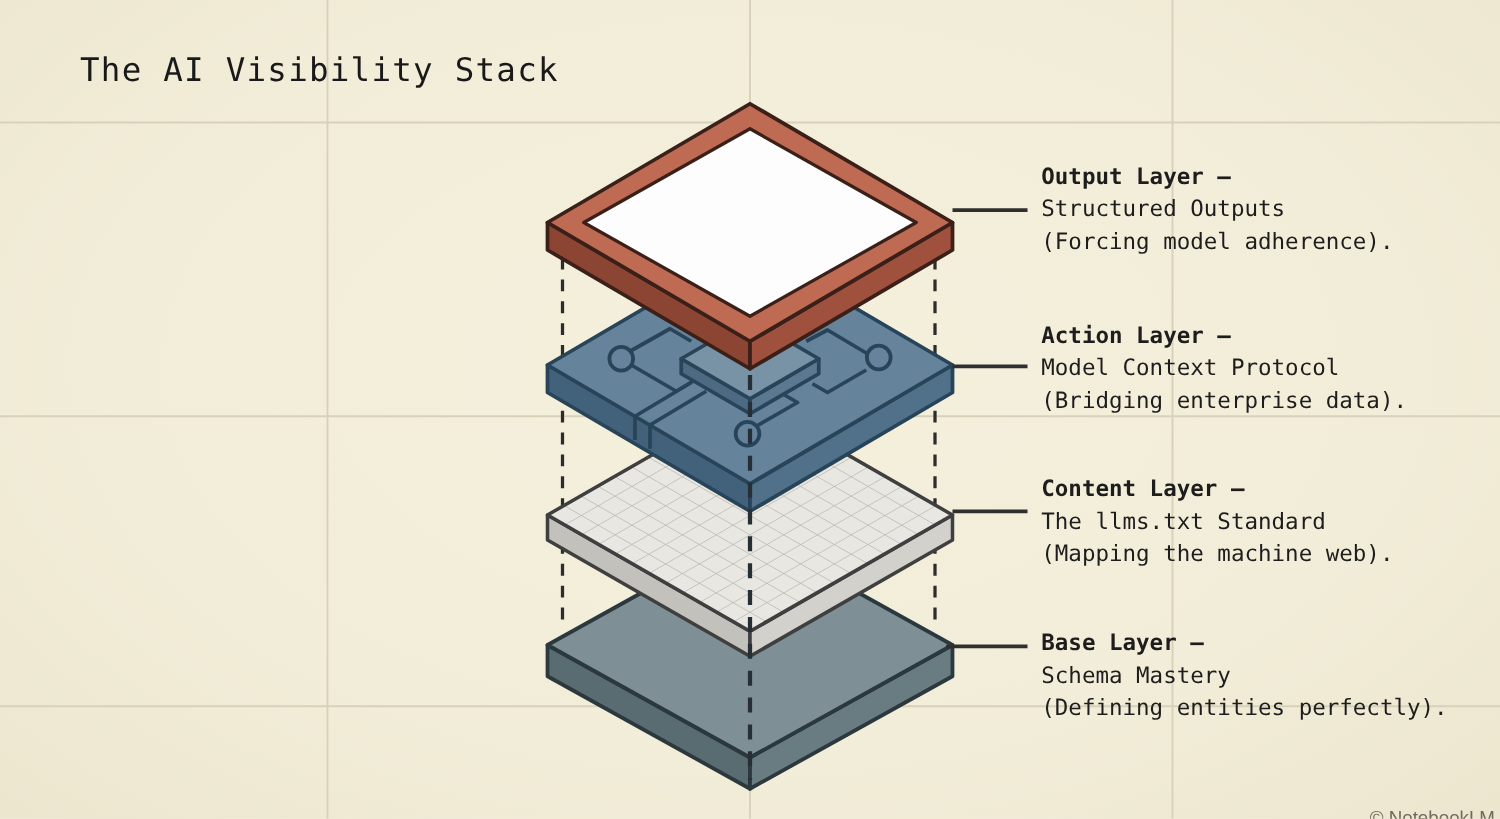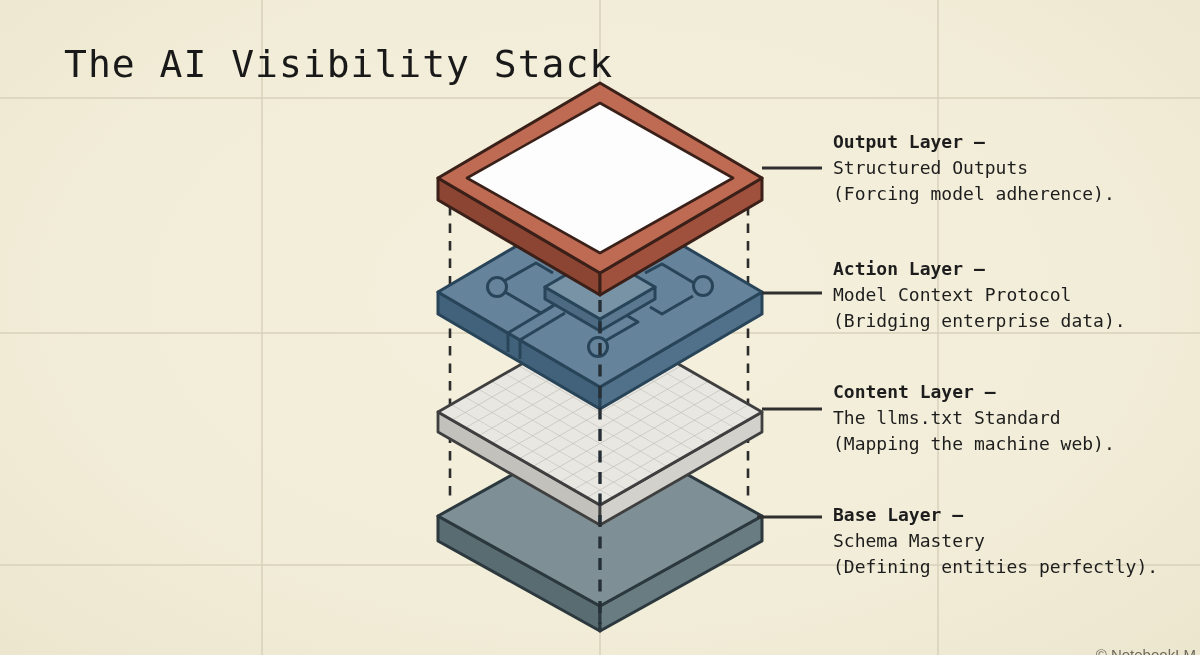--- a/index.html
+++ b/index.html
@@ -7,21 +7,21 @@
     width:1200px;height:655px;overflow:hidden;position:relative;
     background:#f3eeda;
     background-image:radial-gradient(ellipse at 50% 45%, #f5f0dd 0%, #f2edd8 62%, #ece6cf 100%);
     font-family:"DejaVu Sans Mono","Liberation Mono",monospace;
     color:#1d1d1d;
   }
   .stage{position:absolute;inset:0;}
   svg.diagram{position:absolute;left:0;top:0;width:1200px;height:655px;display:block;}
   .title{
     position:absolute;left:64px;top:42px;margin:0;
-    font-size:38px;font-weight:500;letter-spacing:1px;color:#191919;white-space:nowrap;
+    font-size:26px;font-weight:500;letter-spacing:1px;color:#191919;white-space:nowrap;
   }
   .layer-label{
     position:absolute;left:833px;width:370px;
     font-size:18px;line-height:26px;white-space:nowrap;color:#1d1d1d;
   }
   .layer-label .hd{font-weight:700;}
   .ll-output{top:129px;}
   .ll-action{top:256px;}
   .ll-content{top:379px;}
   .ll-base{top:502px;}

